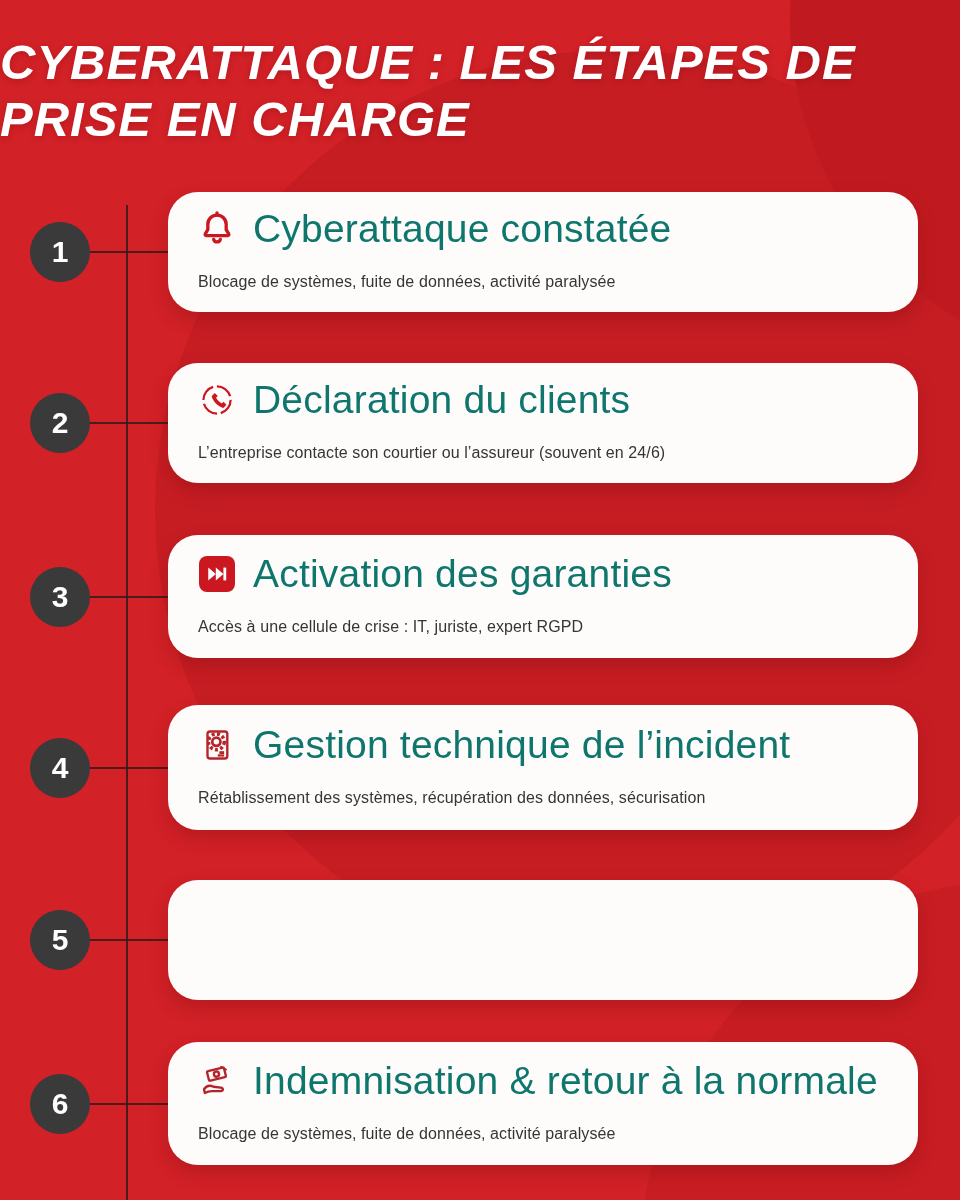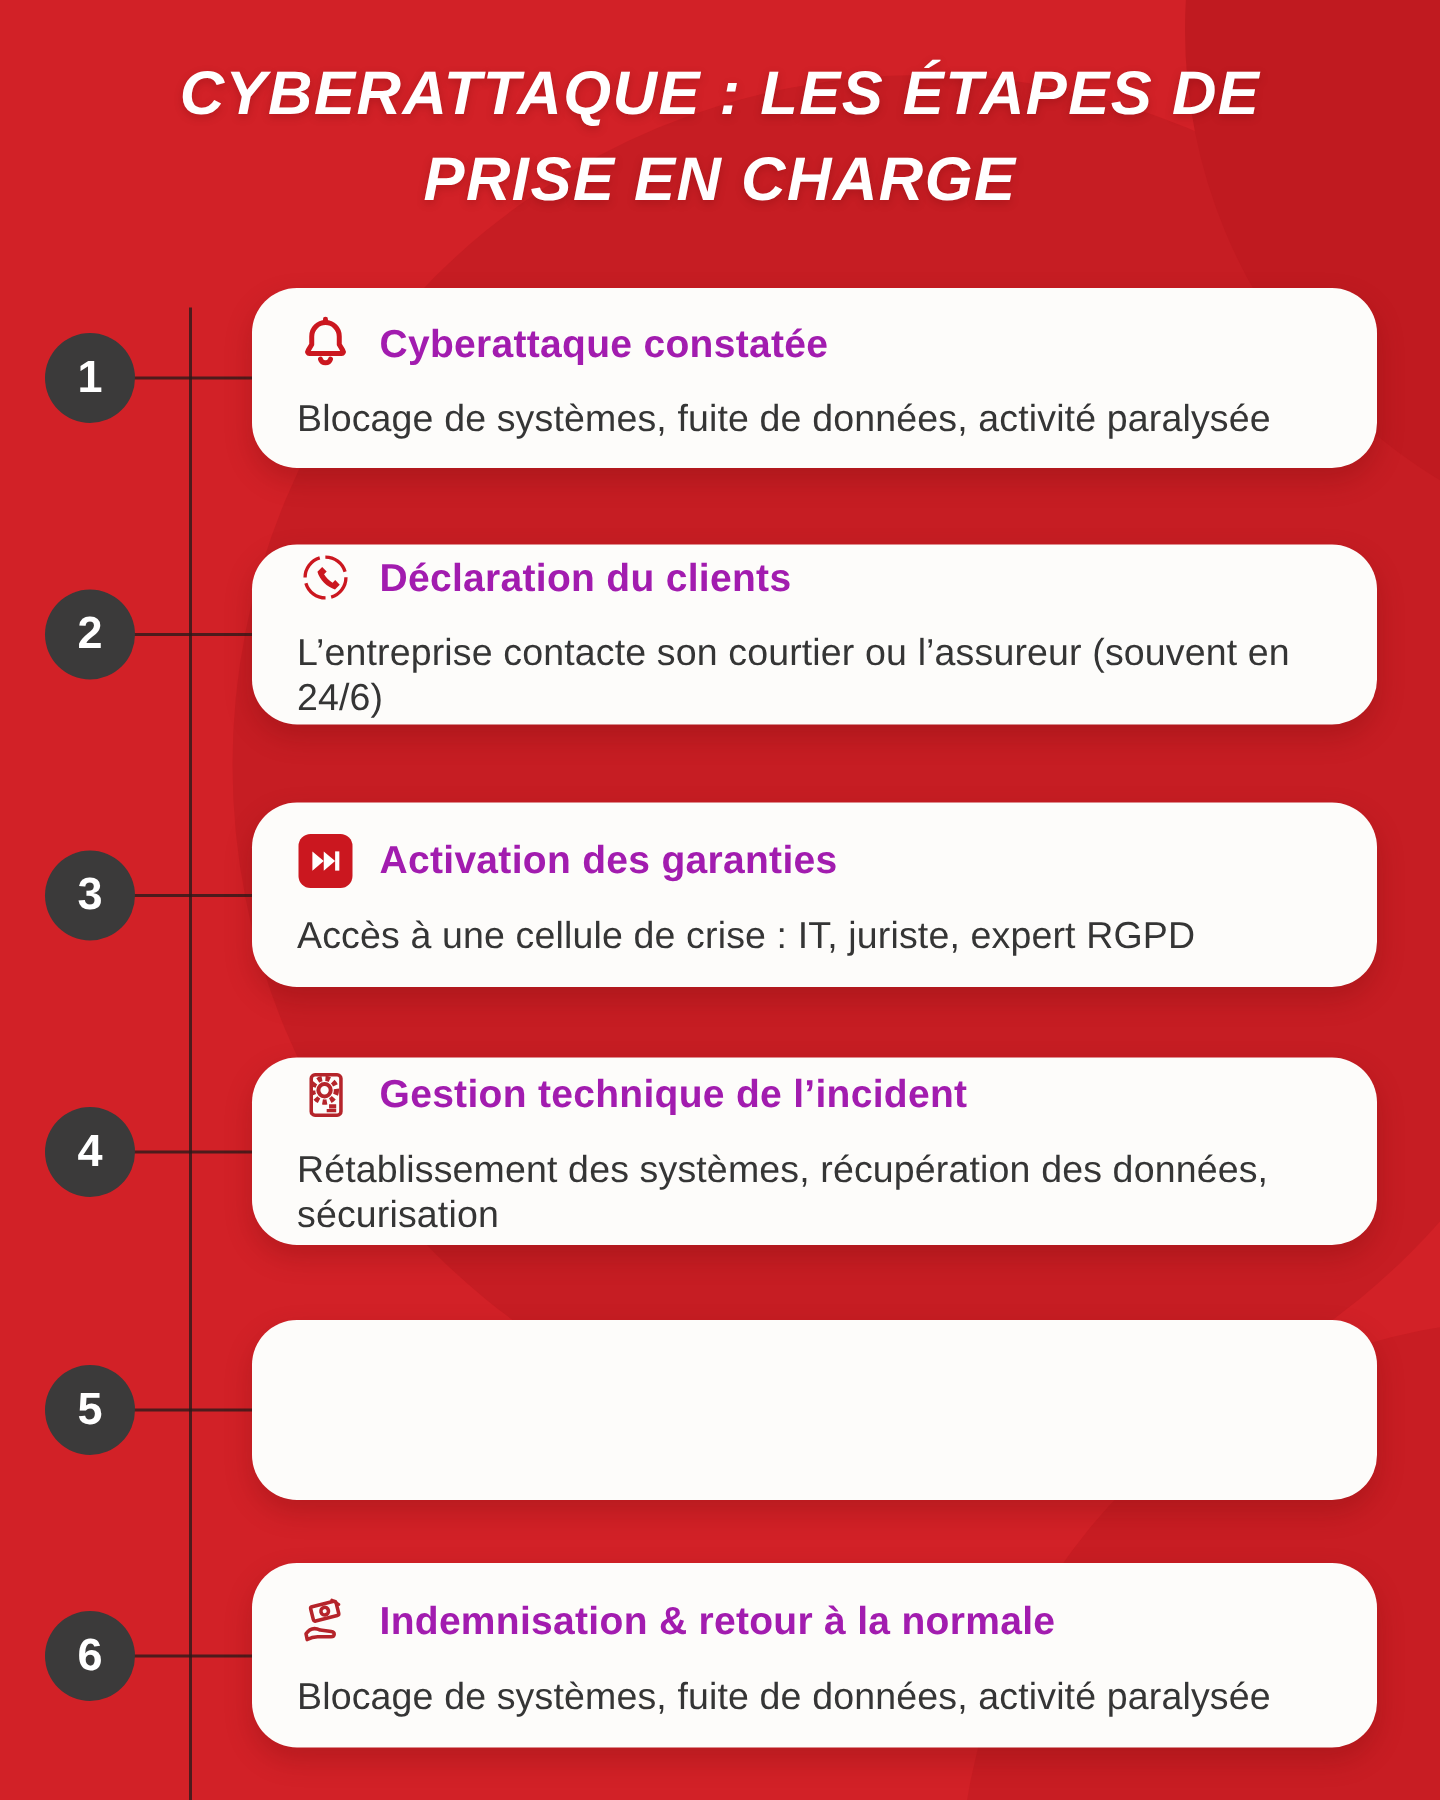--- a/index.html
+++ b/index.html
@@ -14,22 +14,22 @@
   }
   
   .bg-circle{position:absolute;border-radius:50%;}
   .bg-circle.c1{left:155px;top:50px;width:920px;height:920px;background:#c61d23;}
   .bg-circle.c2{left:790px;top:-330px;width:700px;height:700px;background:#c01a20;}
   .bg-circle.c3{left:640px;top:880px;width:760px;height:760px;background:#c81d23;}
 
   
   .headline{
     position:absolute;left:0;top:34px;width:960px;
-    text-align:center;color:#ffffff;
-    font-size:41px;line-height:57px;font-weight:800;font-style:italic;
+    text-align:left;color:#ffffff;
+    font-size:49px;line-height:57px;font-weight:800;font-style:italic;
     letter-spacing:1px;
     text-shadow:0 2px 6px rgba(90,5,8,.25);
   }
 
   
   .timeline-line{
     position:absolute;left:126px;top:205px;bottom:0;width:2px;
     background:rgba(40,26,26,.78);
   }
 
@@ -55,25 +55,25 @@
   }
   .card-header{display:flex;align-items:center;gap:17px;}
   .icon{width:38px;height:38px;flex:0 0 38px;display:flex;align-items:center;justify-content:center;}
   .icon svg{width:38px;height:38px;display:block;}
   .icon-box{
     width:36px;height:36px;border-radius:8px;background:#cb171f;
     display:flex;align-items:center;justify-content:center;
   }
   .icon-box svg{width:28px;height:28px;}
   .card-title{
-    color:#a21caf;font-size:26px;font-weight:700;letter-spacing:.2px;
+    color:#0f766e;font-size:39px;font-weight:400;letter-spacing:.2px;
     white-space:nowrap;
   }
   .card-desc{
-    margin-top:16px;color:#353535;font-size:25px;line-height:30px;
+    margin-top:16px;color:#353535;font-size:16px;line-height:30px;
     max-width:690px;letter-spacing:.1px;
   }
 
   
   .row-0{top:192px;height:120px;}
   .row-1{top:363px;height:120px;}
   .row-2{top:535px;height:123px;}
   .row-3{top:705px;height:125px;}
   .row-4{top:880px;height:120px;}
   .row-5{top:1042px;height:123px;}

